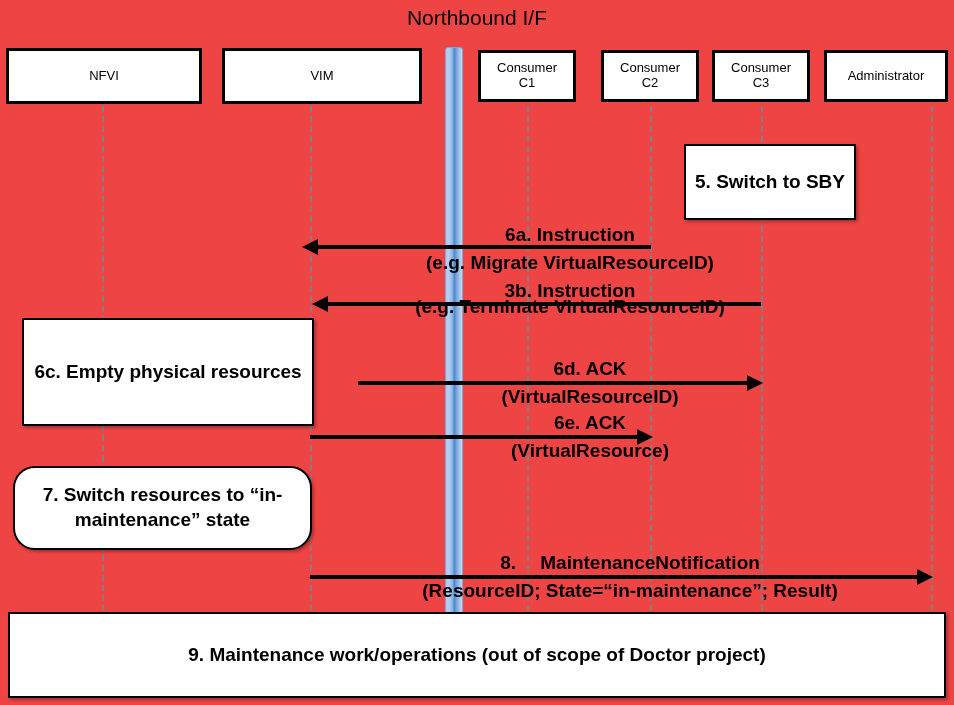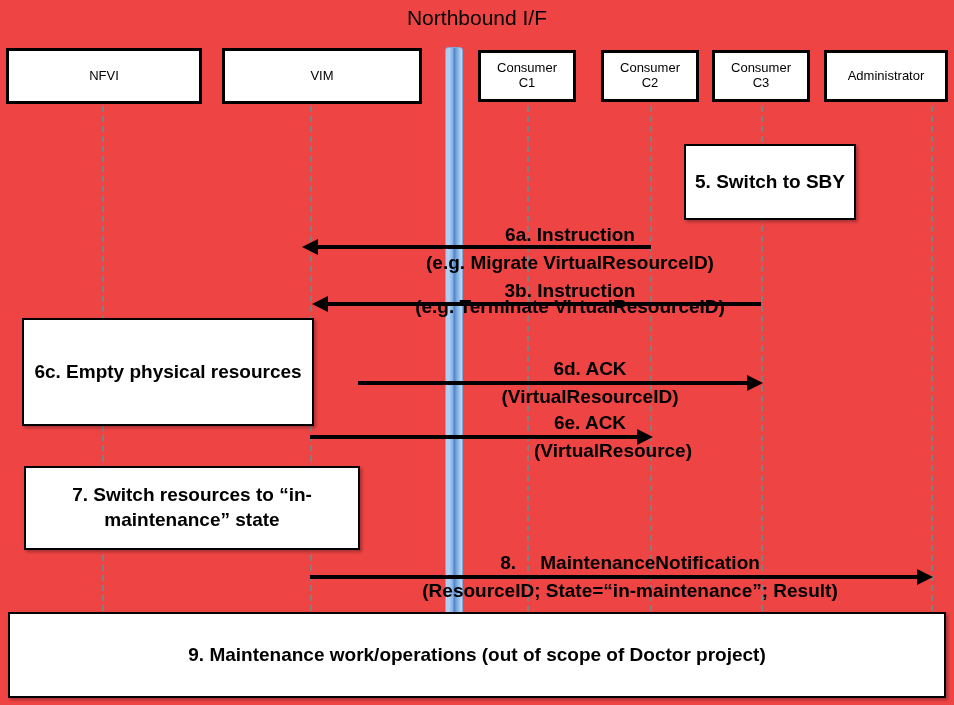--- a/index.html
+++ b/index.html
@@ -188,23 +188,23 @@
   </div>
 
   <div class="msg-line" style="left:358px; top:381px; width:389px;"></div>
   <div class="arrow-head right" style="left:747px; top:375px;"></div>
   <div class="msg-label" style="left:440px; top:358px; width:300px;">6d. ACK</div>
   <div class="msg-label" style="left:440px; top:386px; width:300px;">(VirtualResourceID)</div>
 
   <div class="msg-line" style="left:310px; top:435px; width:327px;"></div>
   <div class="arrow-head right" style="left:637px; top:429px;"></div>
   <div class="msg-label" style="left:440px; top:412px; width:300px;">6e. ACK</div>
-  <div class="msg-label" style="left:463px; top:440px; width:300px;">(VirtualResource)</div>
-
-  <div class="note-box" style="left:24px; top:466px; width:336px; height:84px;">
+  <div class="msg-label" style="left:440px; top:440px; width:300px;">(VirtualResource)</div>
+
+  <div class="note-box" style="left:13px; top:466px; width:299px; height:84px;border-radius:22px;">
     <div class="inner">
       <span>7. Switch resources to</span>
       <span>“in-maintenance” state</span>
     </div>
   </div>
 
   <div class="msg-line" style="left:310px; top:575px; width:607px;"></div>
   <div class="arrow-head right" style="left:917px; top:569px;"></div>
   <div class="msg-label" style="left:320px; top:552px; width:620px;">8.  MaintenanceNotification</div>
   <div class="msg-label" style="left:320px; top:580px; width:620px;">(ResourceID; State=“in-maintenance”; Result)</div>

